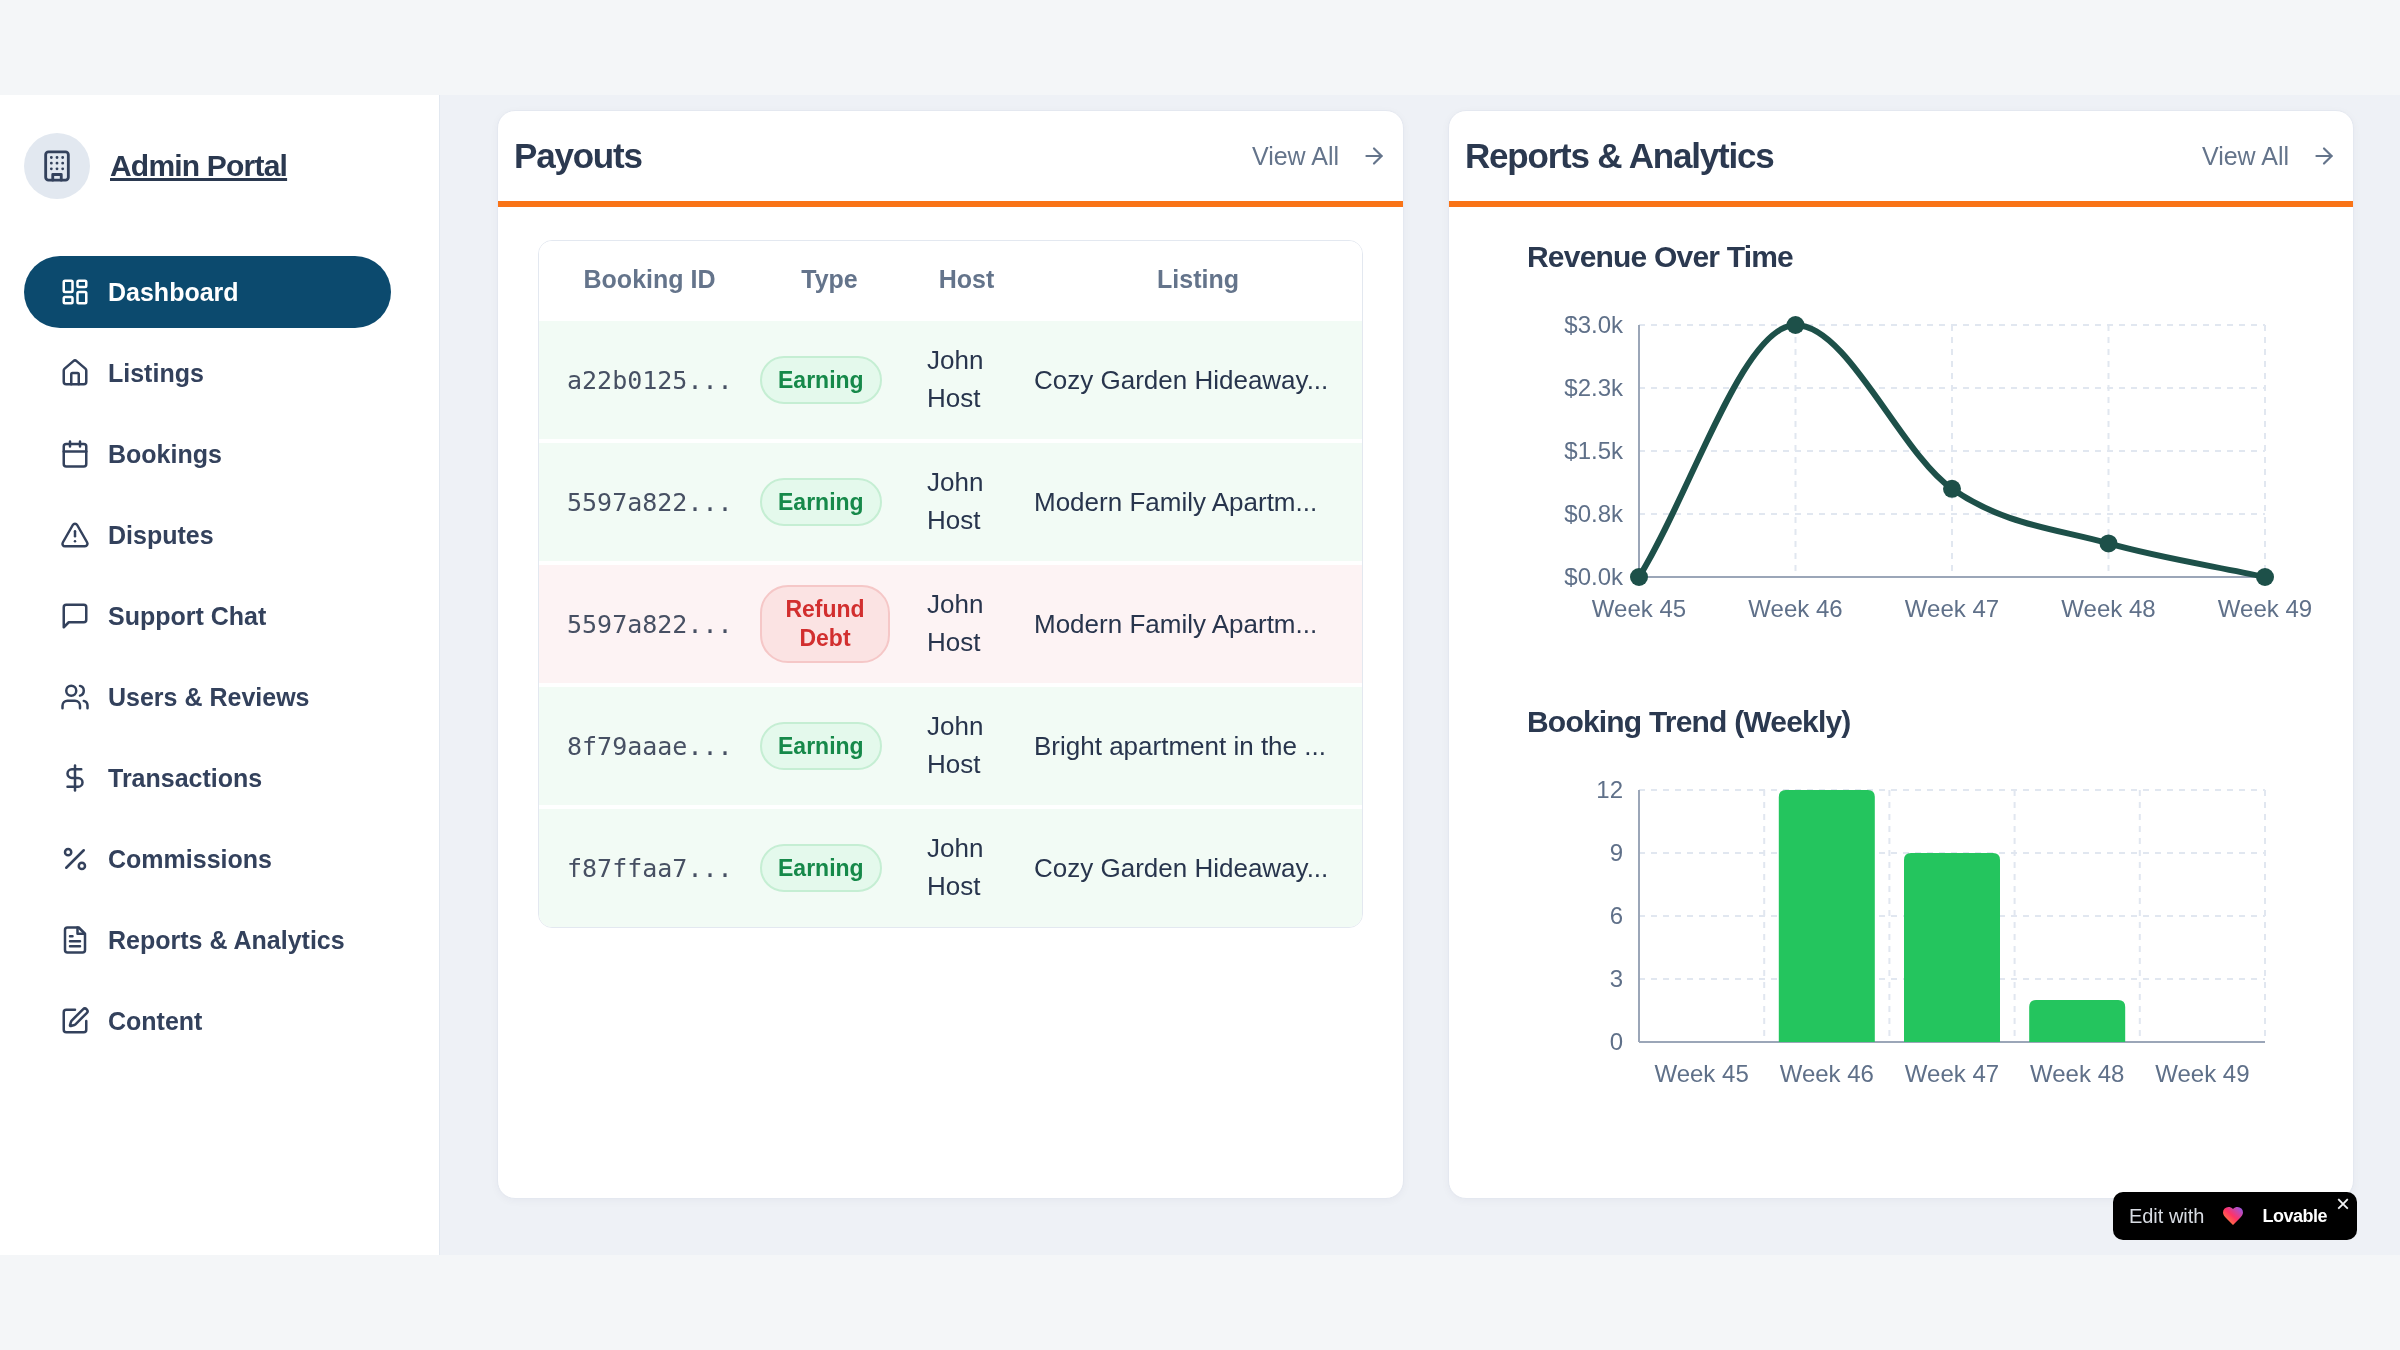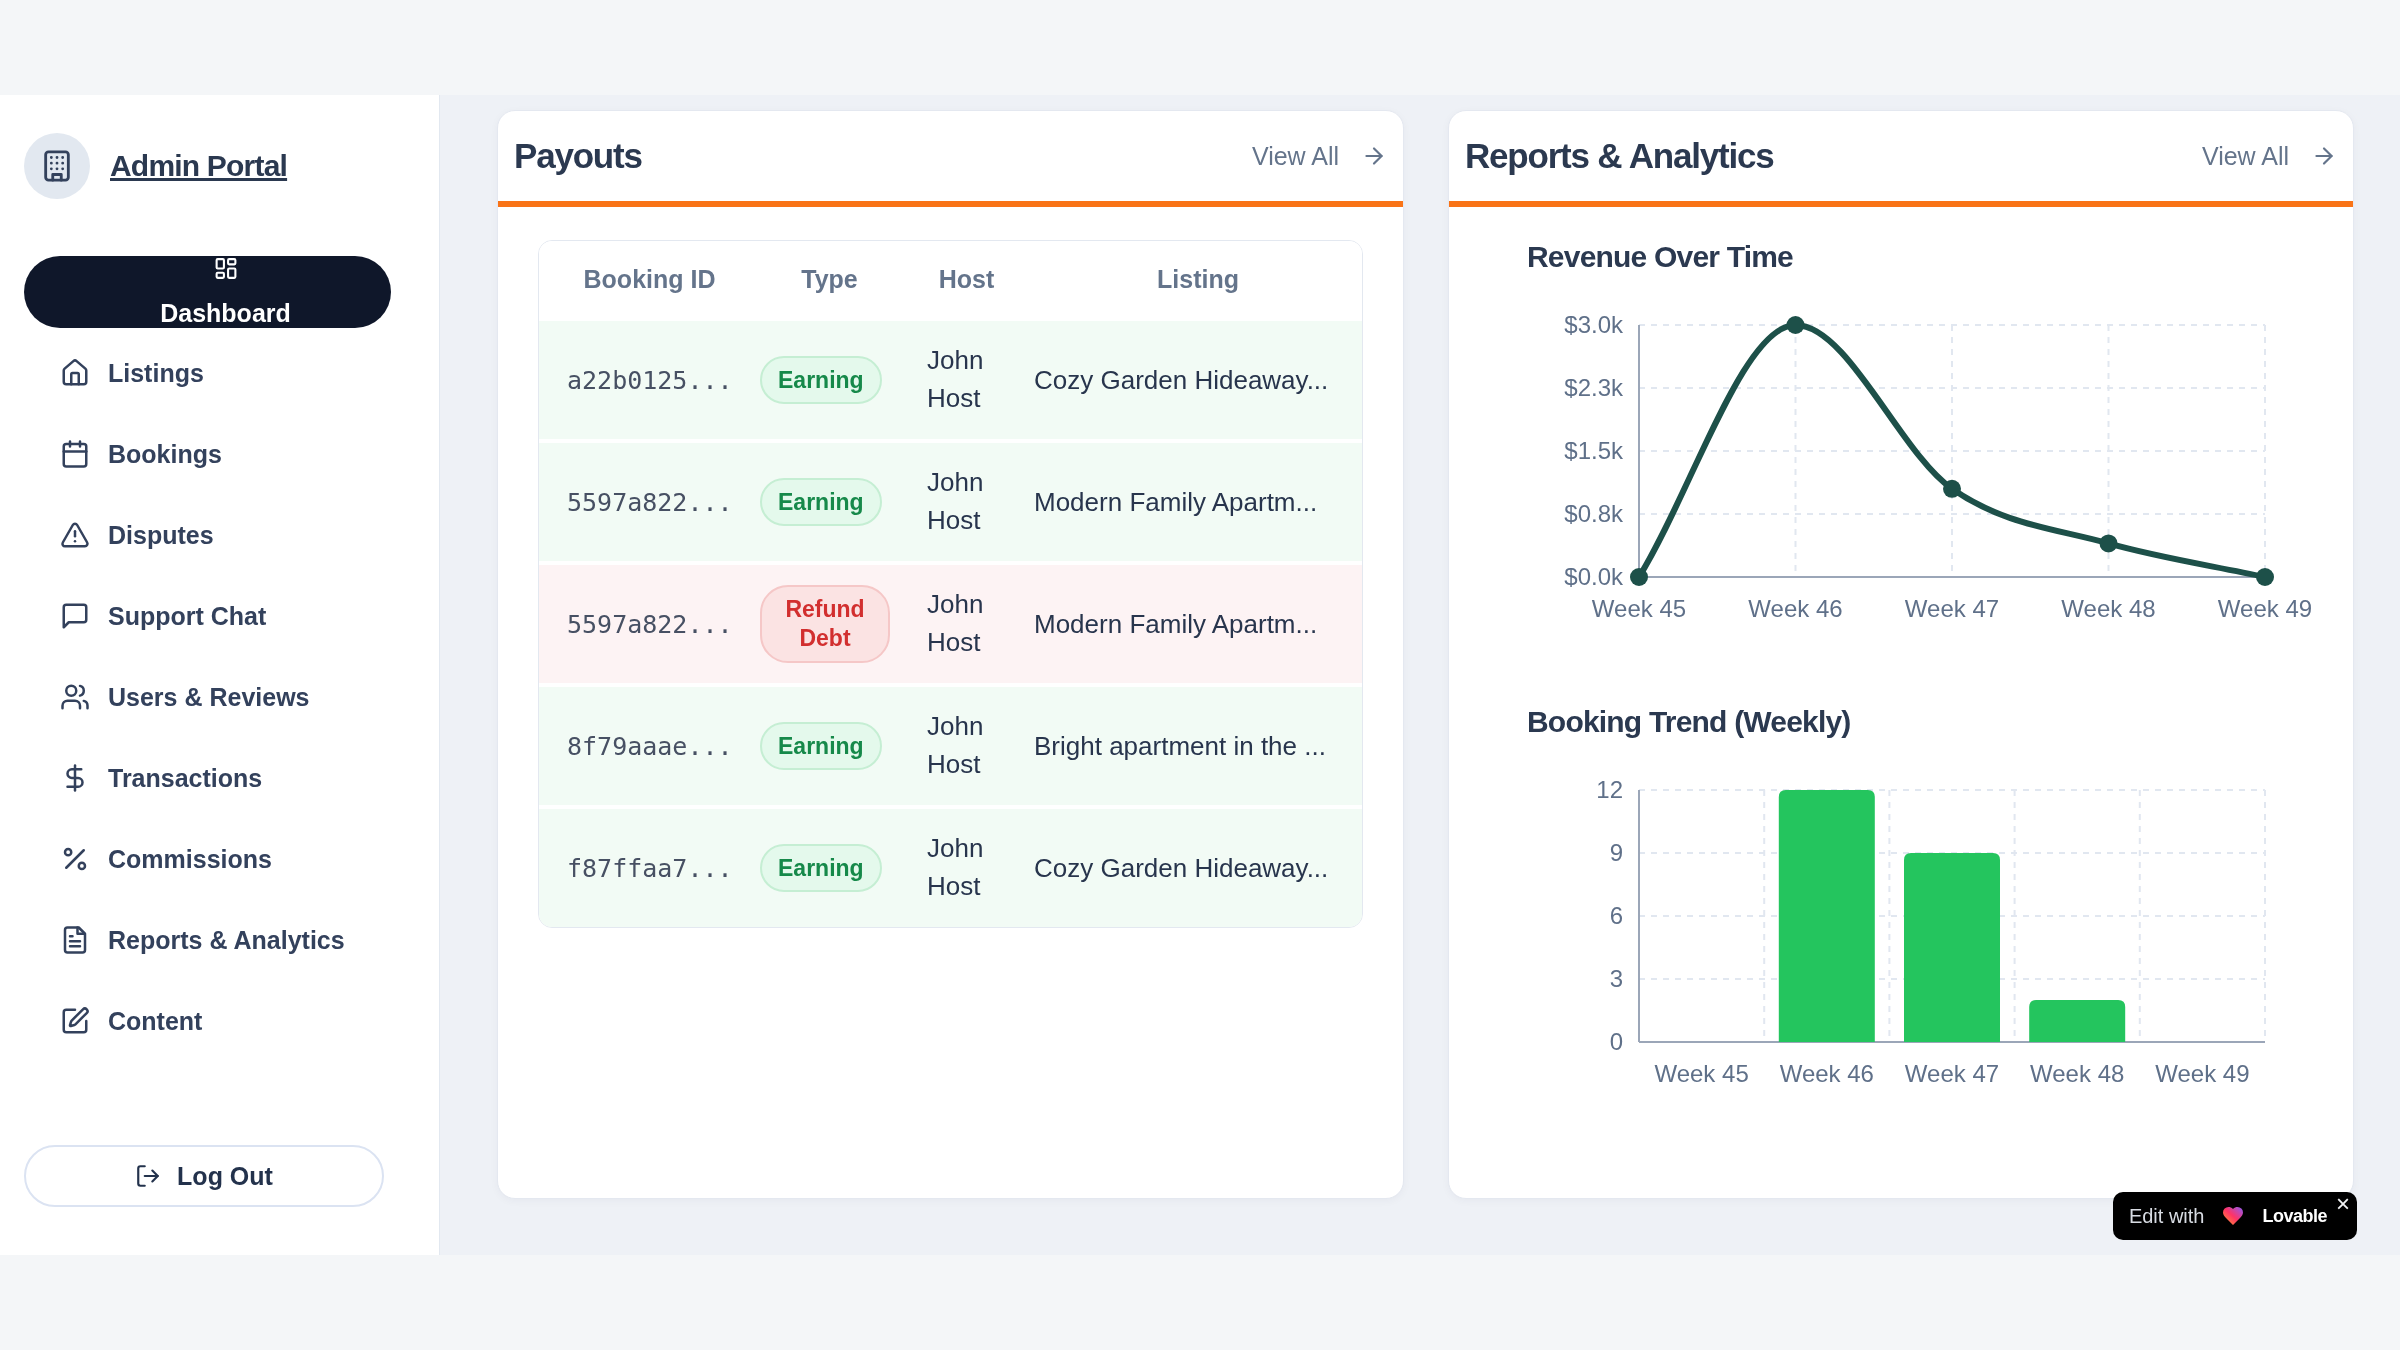--- a/index.html
+++ b/index.html
@@ -9,21 +9,21 @@
   .page { position:absolute; left:0; top:95px; width:2400px; height:1160px; background:#eef1f6; }
 
   
   .sidebar { position:absolute; left:0; top:0; width:440px; height:1160px; background:#ffffff; border-right:1px solid #e2e8f0; }
   .logo-row { position:absolute; left:24px; top:38px; display:flex; align-items:center; gap:20px;text-decoration:underline; }
   .logo-circle { width:66px; height:66px; border-radius:50%; background:#e2e8f0; display:flex; align-items:center; justify-content:center; color:#33415c; }
   .app-title { font-size:30px; font-weight:700; letter-spacing:-0.8px; color:#2b3950; }
   nav { position:absolute; left:24px; top:161px; width:367px; }
   .nav-item { display:flex; align-items:center; gap:18px; width:367px; height:72px; border-radius:36px; padding-left:36px; margin-bottom:9px; color:#33415c; font-size:25px; font-weight:600; cursor:pointer; }
   .nav-item .nav-label { white-space:nowrap; }
-  .nav-item.active { background:#0f172a; color:#ffffff;flex-direction:column; }
+  .nav-item.active { background:#0c4a6e; color:#ffffff; }
   .logout-btn { position:absolute; left:24px; top:1050px; width:360px; height:62px; border-radius:31px; background:#ffffff; border:2px solid #dbe3f2; display:flex; align-items:center; justify-content:center; gap:16px; font-size:25px; font-weight:600; color:#23324c; cursor:pointer; font-family:inherit; }
 
   
   .card { position:absolute; top:15px; background:#ffffff; border:1px solid #e4e8f0; border-radius:18px; box-shadow:0 2px 8px rgba(22,35,66,0.04); }
   .card-payouts { left:497px; width:907px; height:1089px; }
   .card-reports { left:1448px; width:906px; height:1089px; }
   .card-header { height:96px; display:flex; align-items:center; justify-content:space-between; padding:0 16px; border-bottom:6px solid #f97316; }
   .card-title { font-size:35px; font-weight:800; letter-spacing:-1.2px; color:#2b3950; }
   .view-all { display:flex; align-items:center; gap:22px; font-size:25px; color:#64748b; cursor:pointer; text-decoration:none; }
 
@@ -143,28 +143,20 @@
           <span class="nav-label">Reports &amp; Analytics</span>
         </div>
         <div class="nav-item">
           <svg width="30" height="30" viewBox="0 0 24 24" fill="none" stroke="currentColor" stroke-width="2" stroke-linecap="round" stroke-linejoin="round">
             <path d="M12 3H5a2 2 0 0 0-2 2v14a2 2 0 0 0 2 2h14a2 2 0 0 0 2-2v-7"></path>
             <path d="M18.375 2.625a1 1 0 0 1 3 3l-9.013 9.014a2 2 0 0 1-.853.505l-2.873.84a.5.5 0 0 1-.62-.62l.84-2.873a2 2 0 0 1 .506-.852z"></path>
           </svg>
           <span class="nav-label">Content</span>
         </div>
       </nav>
-    <button class="logout-btn" id="logout-btn">
-        <svg width="26" height="26" viewBox="0 0 24 24" fill="none" stroke="currentColor" stroke-width="2" stroke-linecap="round" stroke-linejoin="round">
-          <path d="M9 21H5a2 2 0 0 1-2-2V5a2 2 0 0 1 2-2h4"></path>
-          <polyline points="16 17 21 12 16 7"></polyline>
-          <line x1="21" x2="9" y1="12" y2="12"></line>
-        </svg>
-        <span>Log Out</span>
-      </button>
   </aside>
 
   <section class="card card-payouts">
     <div class="card-header">
       <div class="card-title">Payouts</div>
       <a class="view-all">
         <span>View All</span>
         <svg width="26" height="26" viewBox="0 0 24 24" fill="none" stroke="currentColor" stroke-width="2" stroke-linecap="round" stroke-linejoin="round">
             <path d="M5 12h14"></path>
             <path d="m12 5 7 7-7 7"></path>

